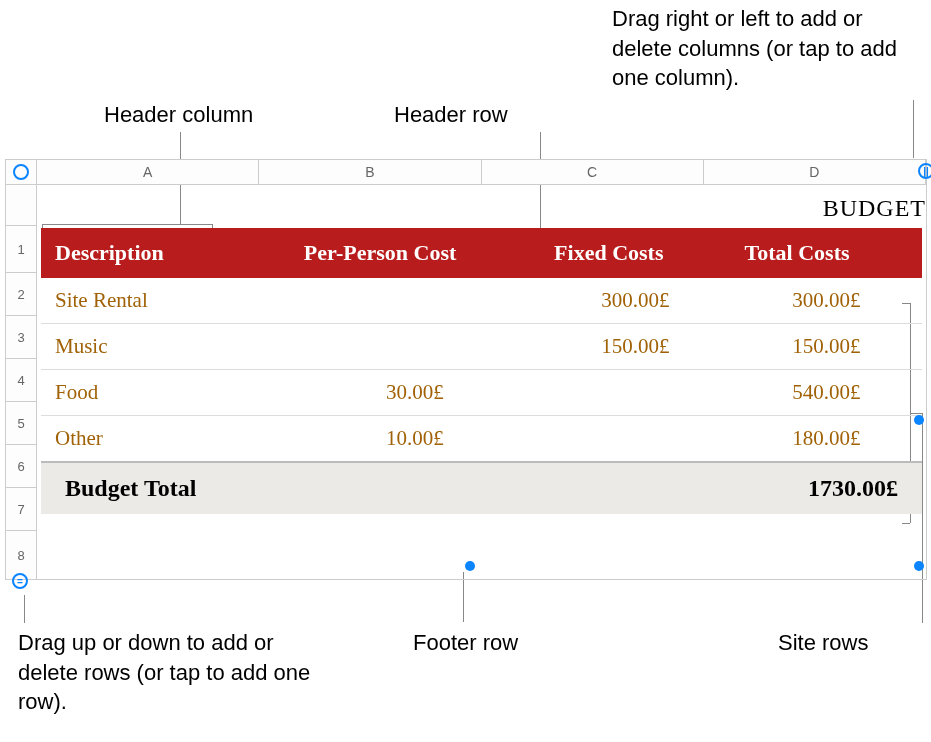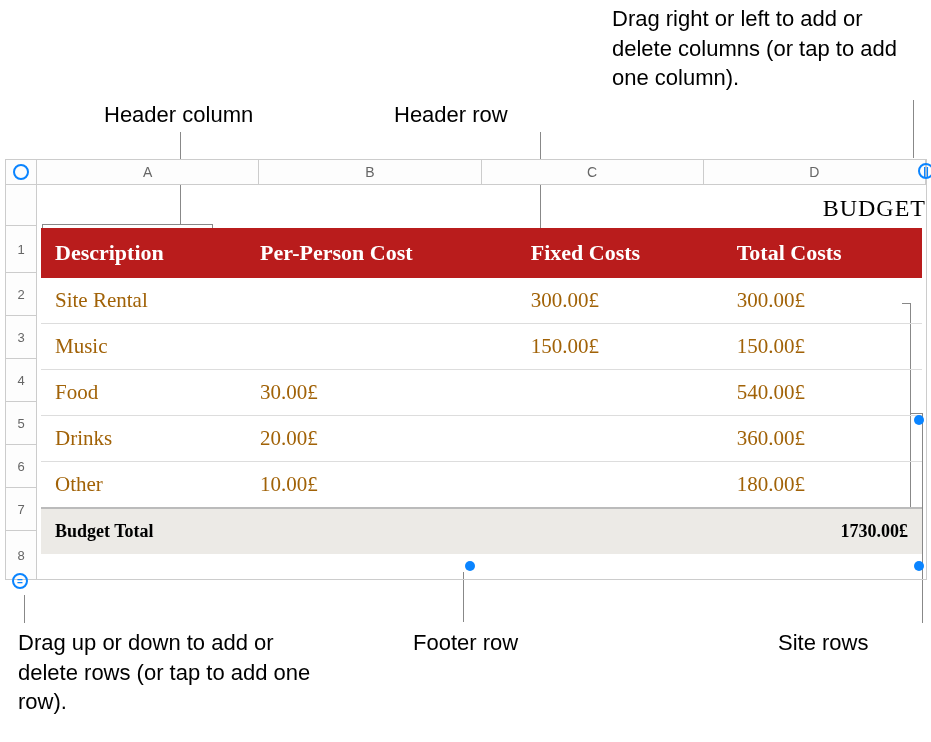--- a/index.html
+++ b/index.html
@@ -109,25 +109,25 @@
     text-align: left;
     border: none;
   }
   table.budget thead th.r { }
   table.budget tbody td {
     font-size: 21px;
     padding: 10px 14px;
     border-bottom: 1px solid #ddd;
     color:#a16207;
   }
-  table.budget tbody td.r { text-align: left; }
+  table.budget tbody td.r { text-align: center; }
   table.budget tfoot td {
-    font-size: 18px;
+    font-size: 24px;
     font-weight: bold;
-    padding: 12px 14px;
+    padding: 12px 24px;
     background: #eceae6;
     border-top: 2px solid #bbb;
     border-bottom: none;
   }
   table.budget tfoot td.r { text-align:right; }
 
   .sel-dot {
     position:absolute;
     width:10px;height:10px;border-radius:50%;
     background:#0a84ff;
@@ -220,26 +220,20 @@
             <td class="r">150.00£</td>
             <td class="r">150.00£</td>
           </tr>
           <tr>
             <td>Food</td>
             <td class="r">30.00£</td>
             <td class="r"></td>
             <td class="r">540.00£</td>
           </tr>
           <tr>
-            <td>Drinks</td>
-            <td class="r">20.00£</td>
-            <td class="r"></td>
-            <td class="r">360.00£</td>
-          </tr>
-          <tr>
             <td>Other</td>
             <td class="r">10.00£</td>
             <td class="r"></td>
             <td class="r">180.00£</td>
           </tr>
         </tbody>
         <tfoot>
           <tr>
             <td>Budget Total</td>
             <td></td>

